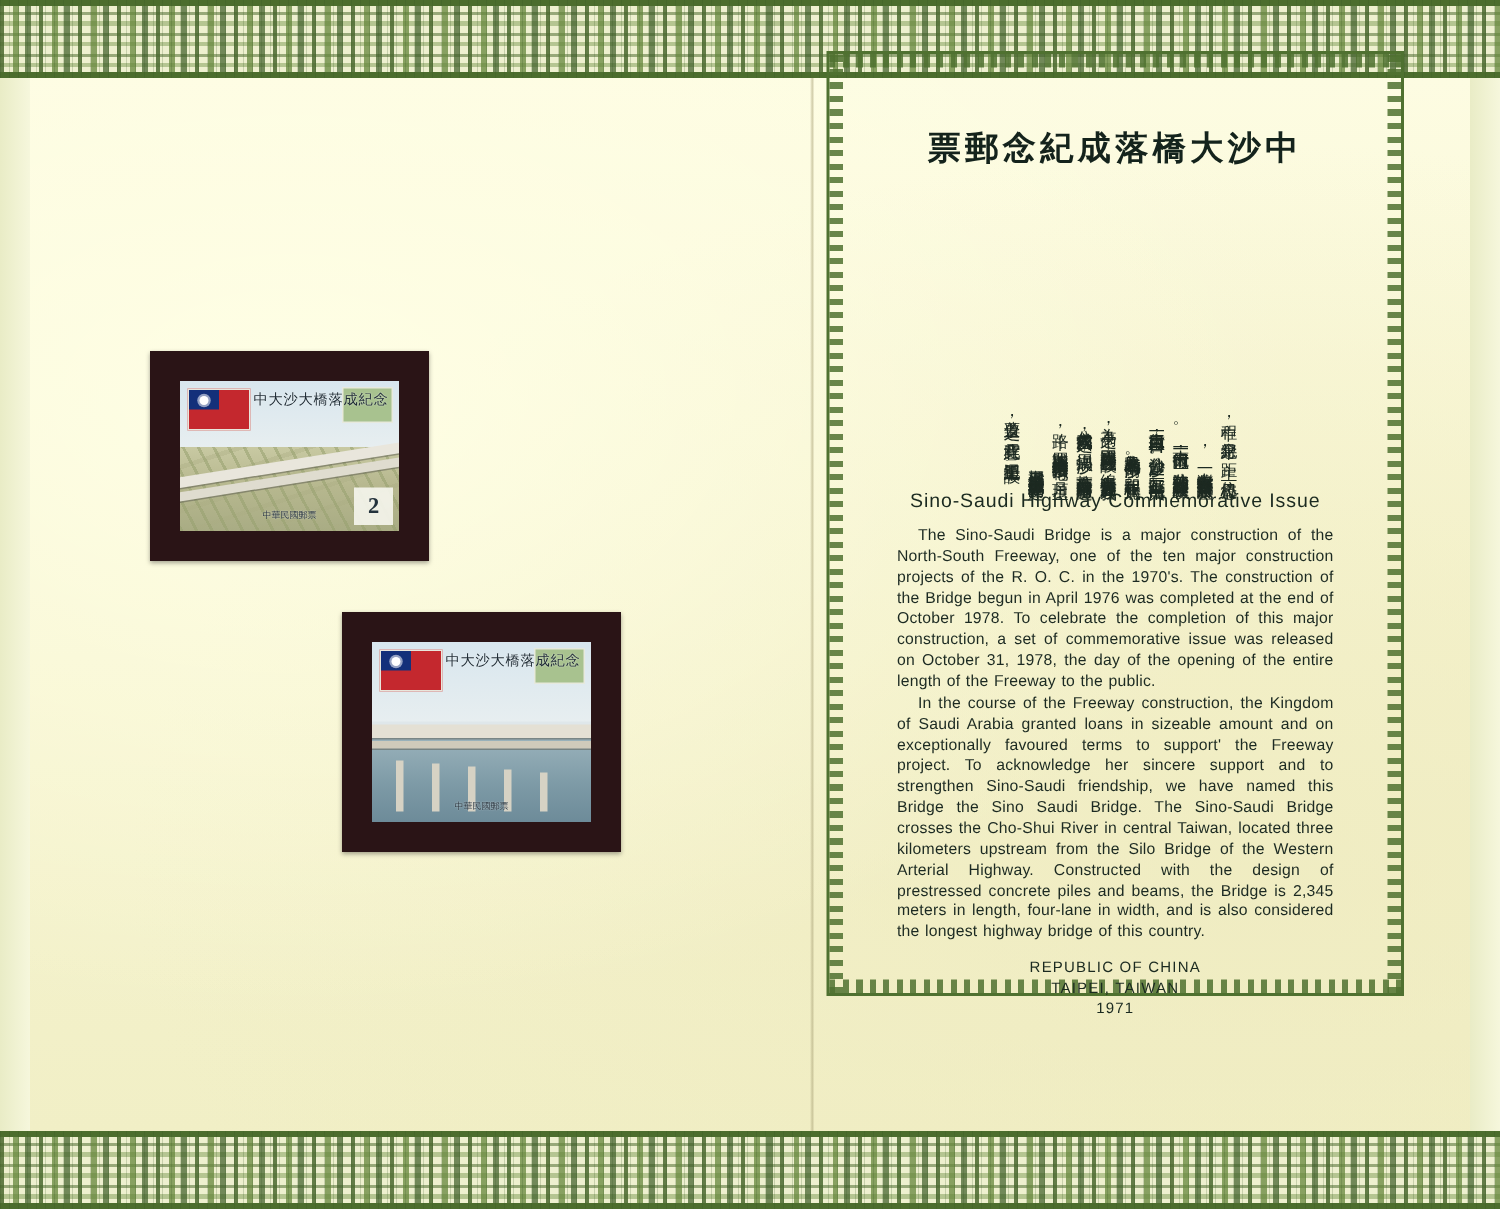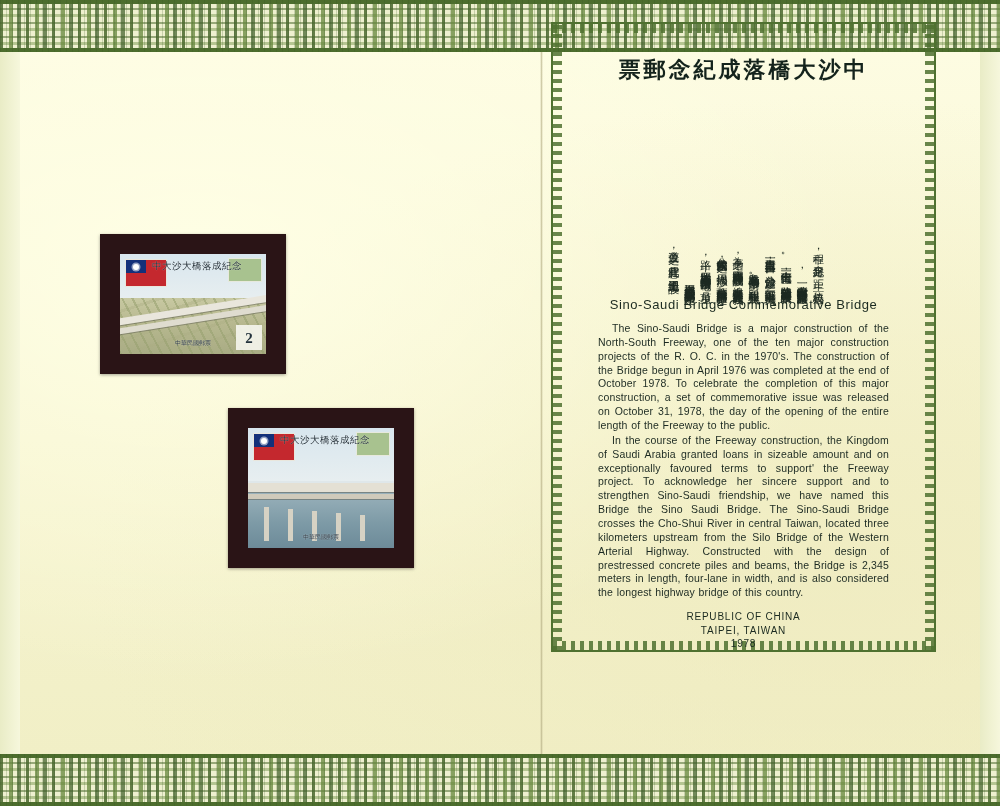--- a/index.html
+++ b/index.html
@@ -204,21 +204,21 @@
     overflow: hidden;
     font-size: 4px;
     color: #2d3b26;
     letter-spacing: -.4px;
     line-height: 1.1;
     padding: 2px;
     box-sizing: border-box;
   }
   .title-cn {
     position: absolute;
-    left: 32px; top: 6px;
+    left: 49px; top: 6px;
     font-family: "Liberation Serif", serif;
     font-size: 9.5px;
     color: #1d2a33;
     letter-spacing: .5px;
     white-space: nowrap;
     text-shadow: 0 0 1px rgba(255,255,255,.8);
   }
   .caption-cn {
     position: absolute;
     left: 50%; transform: translateX(-50%);
@@ -227,24 +227,24 @@
     font-size: 6px;
     color: #2a3640;
     white-space: nowrap;
     text-shadow: 0 0 1px rgba(255,255,255,.75);
   }
 
   
   .panel {
     position: absolute;
     left: 551px;
-    top: 22px;
+    top: 34px;
     width: 385px;
     height: 630px;
-    padding: 7px 16px;
+    padding: 24px 16px;
     box-sizing: border-box;
   }
   .panel-border {
     position: absolute;
     inset: 0;
     border: 2px solid #4f7130;
     background:
       repeating-linear-gradient(90deg, rgba(79,113,48,.85) 0 4px, rgba(0,0,0,0) 4px 9px) top/100% 9px no-repeat,
       repeating-linear-gradient(90deg, rgba(79,113,48,.85) 0 4px, rgba(0,0,0,0) 4px 9px) bottom/100% 9px no-repeat,
       repeating-linear-gradient(0deg, rgba(79,113,48,.85) 0 4px, rgba(0,0,0,0) 4px 9px) left/9px 100% no-repeat,
@@ -387,27 +387,27 @@
         <div class="cn-col">南十大七一行日一區，沙公路部三和跨線友誼灣發票一枚。</div>
         <div class="cn-col">大南自行工一里二日目，沙公越命沙。郵區行一工七自南大</div>
         <div class="cn-col">北烏為路本名都兩沙南。即組程年六北橋</div>
         <div class="cn-col">為高十之，高國謀國為幹底樑三設，線中一友沙尺高速於完月五速我</div>
         <div class="cn-col">公六成吉年公國之四，用螺渦沙，支拉公百計採西部中誼國阿連</div>
         <div class="cn-col">路十，或四路十橋十四層水大特接伯路全七特。月主項</div>
         <div class="cn-col">樑五平刀桶溪橋將威工工綜年印為開要建</div>
         <div class="cn-col">。公道票之，一此意雲程　通十製紀工工設</div>
       </div>
 
-      <div class="en-title">Sino-Saudi Bridge Commemorative Bridge</div>
+      <div class="en-title">Sino-Saudi Highway Commemorative Issue</div>
 
       <p class="en-para">The Sino-Saudi Bridge is a major construction of the North-South Freeway, one of the ten major construction projects of the R. O. C. in the 1970's. The construction of the Bridge begun in April 1976 was completed at the end of October 1978. To celebrate the completion of this major construction, a set of commemorative issue was released on October 31, 1978, the day of the opening of the entire length of the Freeway to the public.</p>
       <p class="en-para">In the course of the Freeway construction, the Kingdom of Saudi Arabia granted loans in sizeable amount and on exceptionally favoured terms to support' the Freeway project. To acknowledge her sincere support and to strengthen Sino-Saudi friendship, we have named this Bridge the Sino Saudi Bridge.  The Sino-Saudi Bridge crosses the Cho-Shui River in central Taiwan, located three kilometers upstream from the Silo Bridge of the Western Arterial Highway. Constructed with the design of prestressed concrete piles and beams, the Bridge is 2,345 meters in length, four-lane in width, and is also considered the longest highway bridge of this country.</p>
 
       <div class="imprint">
         <div>REPUBLIC OF CHINA</div>
         <div>TAIPEI, TAIWAN</div>
-        <div>1978</div>
+        <div>1971</div>
       </div>
 
     </div>
   </div>
 
 </div>
 
 </body></html>

